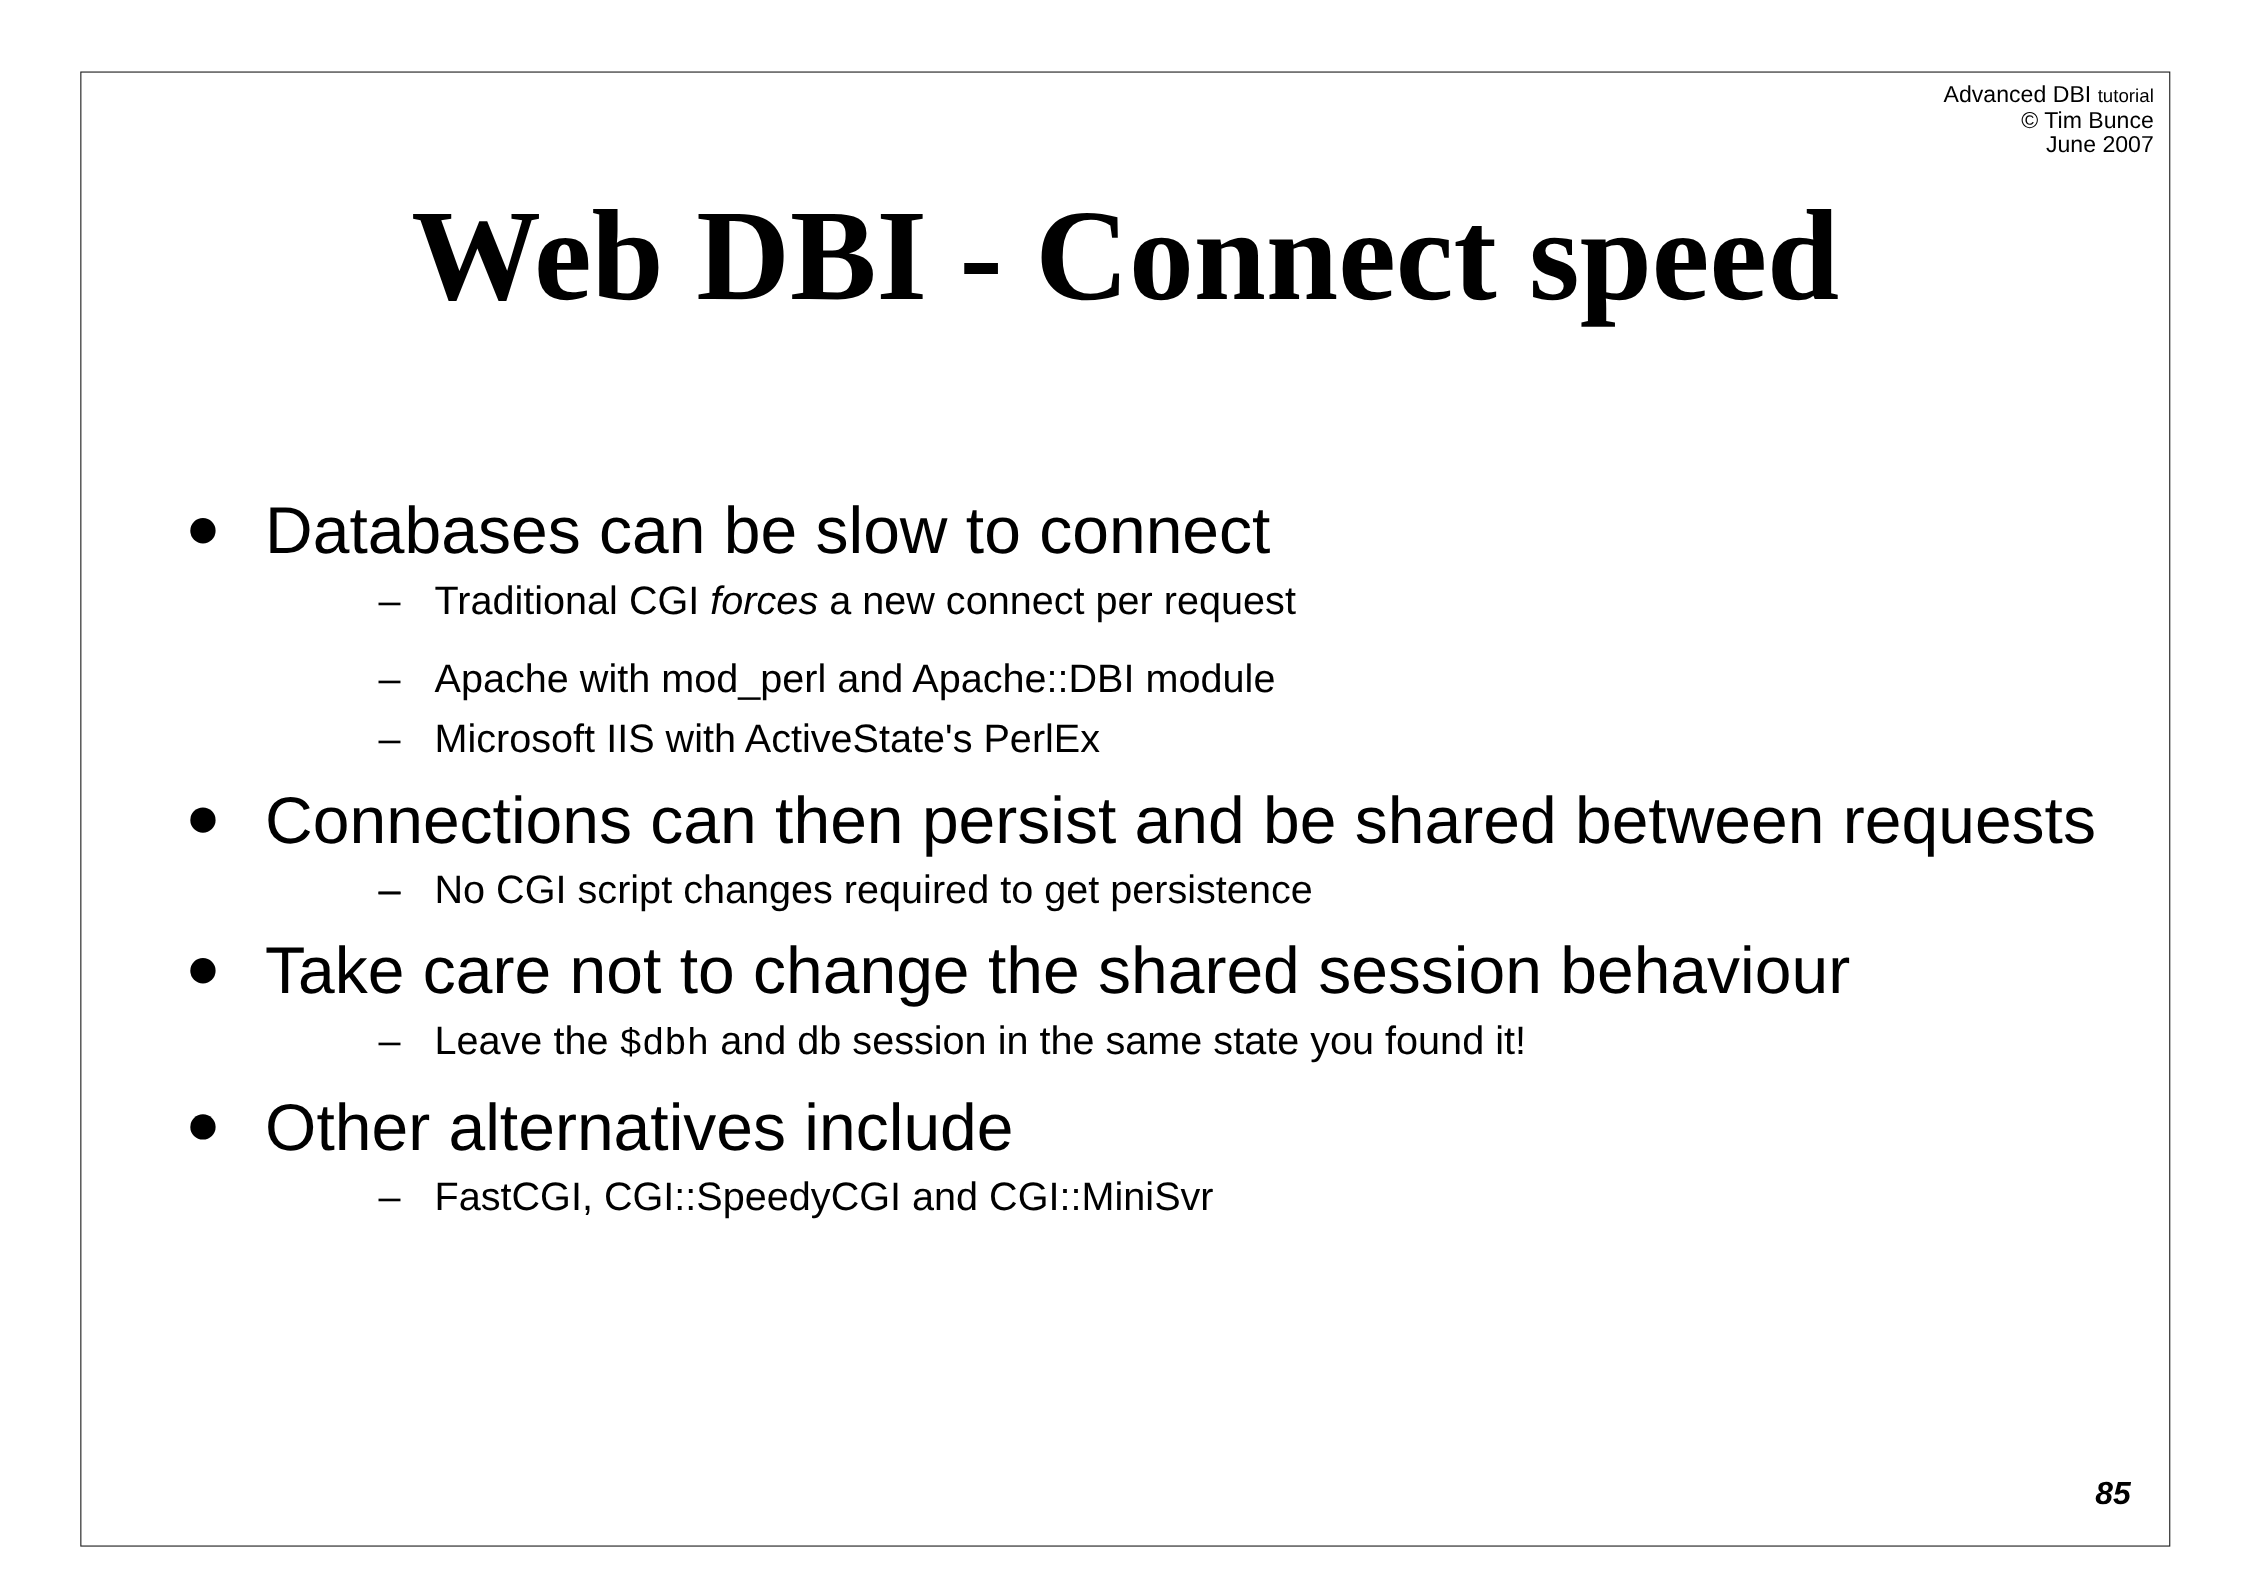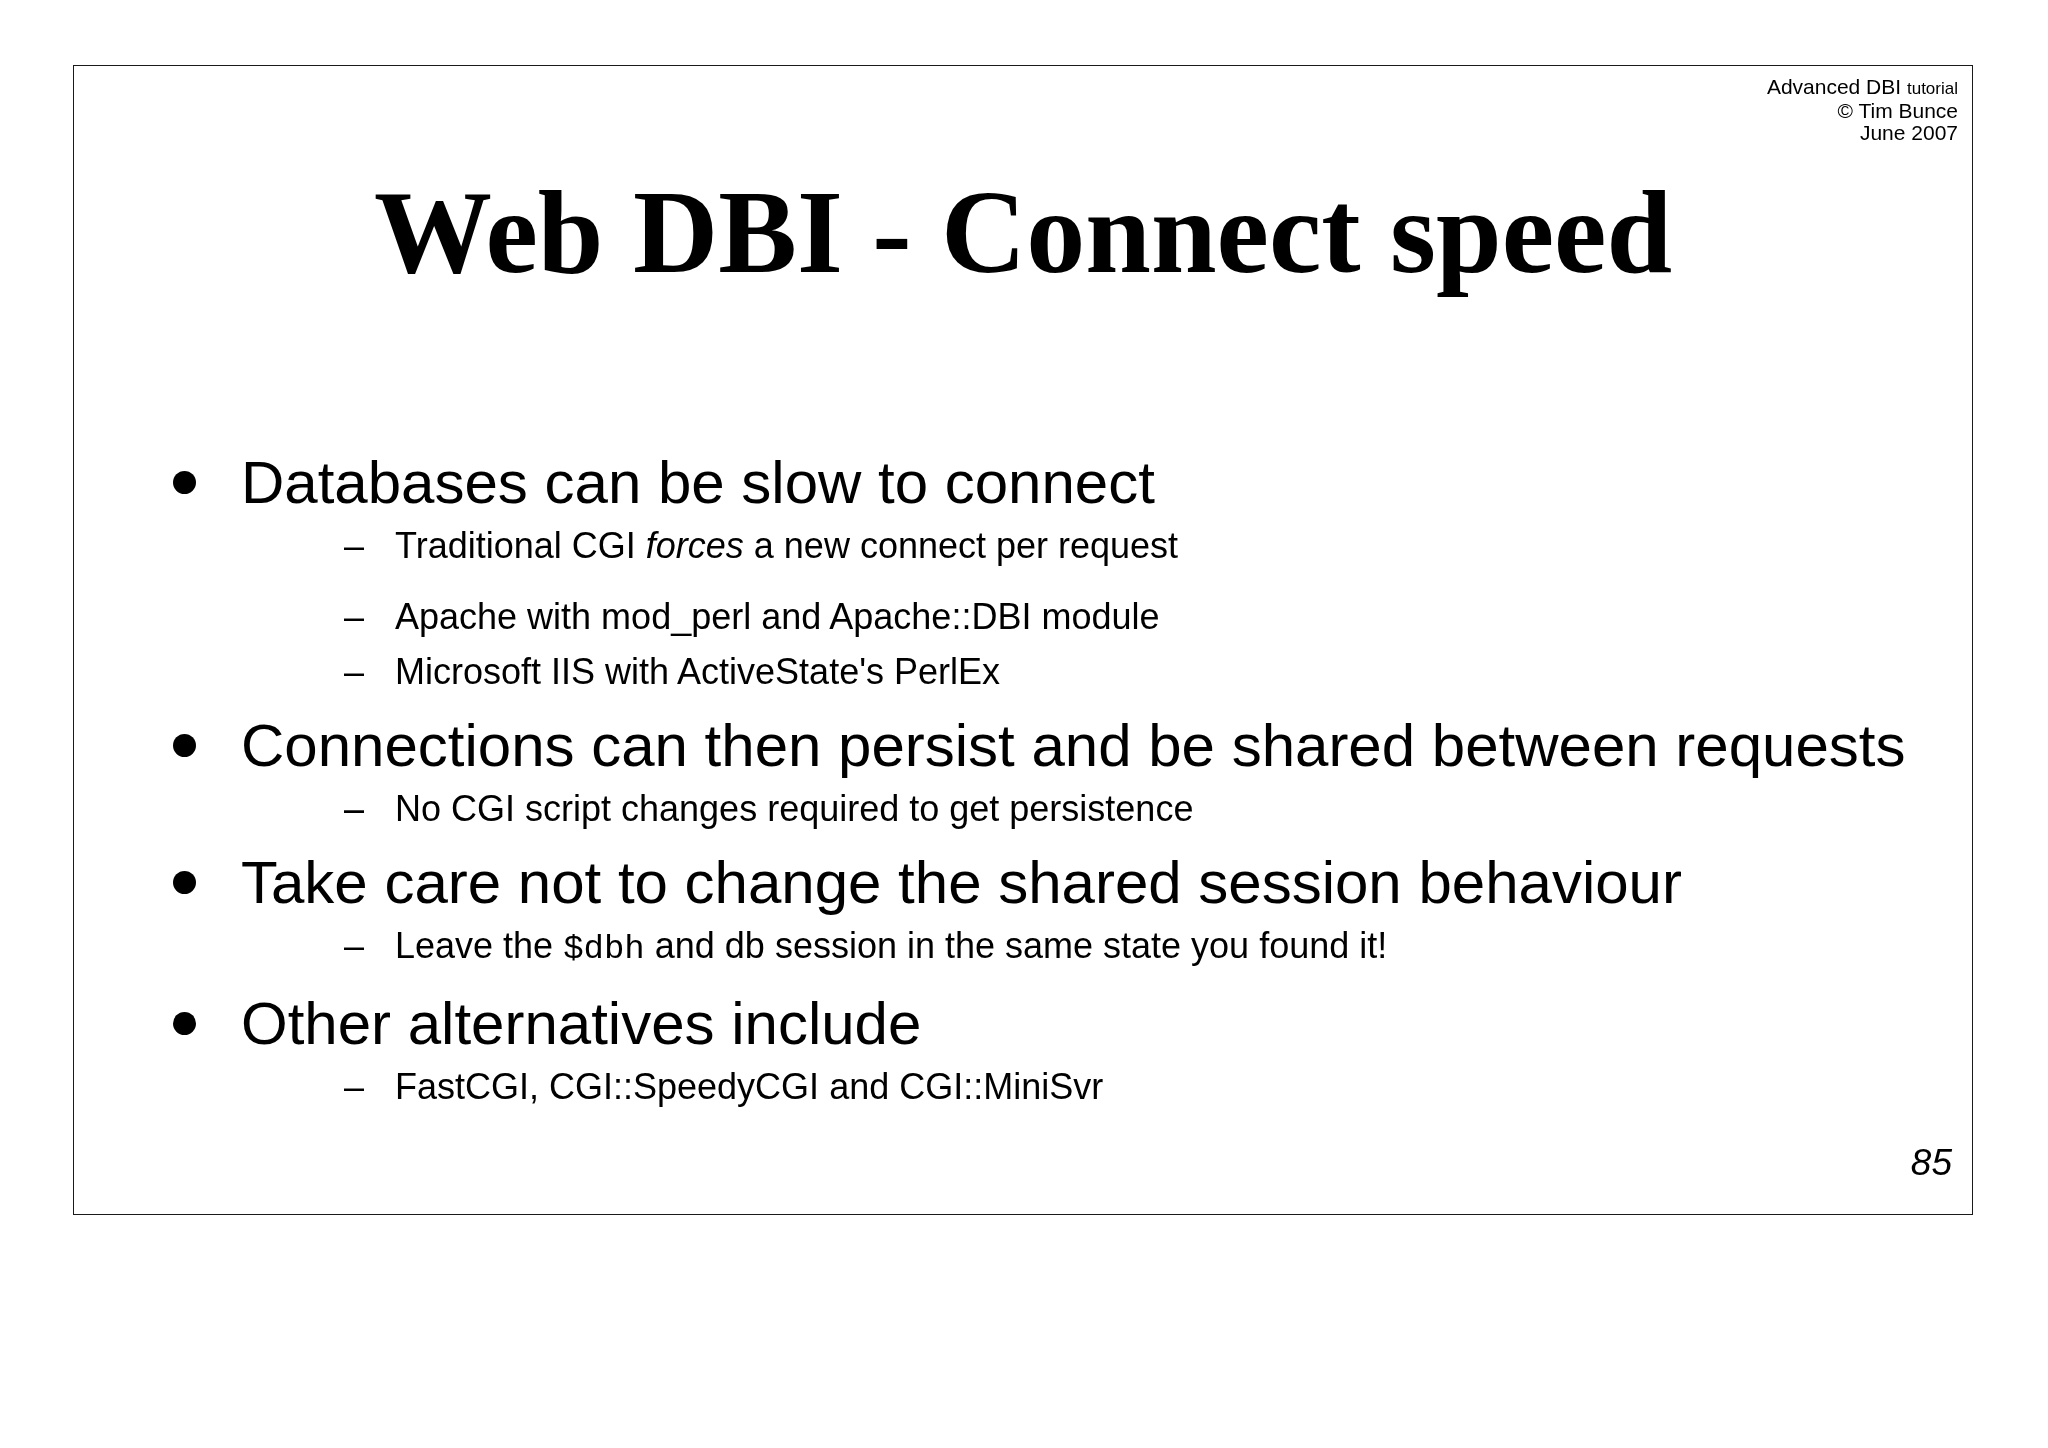--- a/index.html
+++ b/index.html
@@ -10,21 +10,21 @@
     background: #ffffff;
     font-family: "Liberation Sans", sans-serif;
     color: #000;
     overflow: hidden;
   }
   .slide {
     position: absolute;
     left: 73px;
     top: 65px;
     width: 1900px;
-    height: 1150px;
+    height: 1341px;
     box-sizing: border-box;
     border: 1.5px solid #1a1a1a;
     background: #fff;
   }
   .header {
     position: absolute;
     top: 10px;
     right: 14px;
     text-align: right;
     font-size: 21px;
@@ -76,24 +76,25 @@
     white-space: nowrap;
   }
   .sub-dash { position: absolute; left: 270px; }
   .em { font-style: italic; }
   .code {
     font-family: "Liberation Mono", monospace;
     font-size: 34px;
   }
   .page-number {
     position: absolute;
-    right: 20px;
+    right: 35px;
     bottom: 30px;
-    font-size: 37px;
+    font-size: 29px;
     font-style: italic;
+    font-weight: bold;
   }
 </style>
 </head>
 <body>
 
 <div class="slide">
 
   <div class="header">
     <div><span>Advanced DBI</span> <span class="small">tutorial</span></div>
     <div>© Tim Bunce</div>

